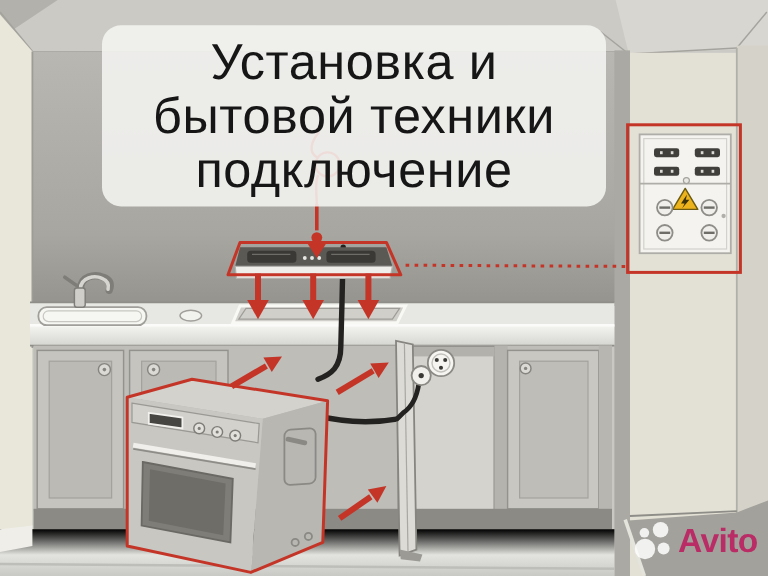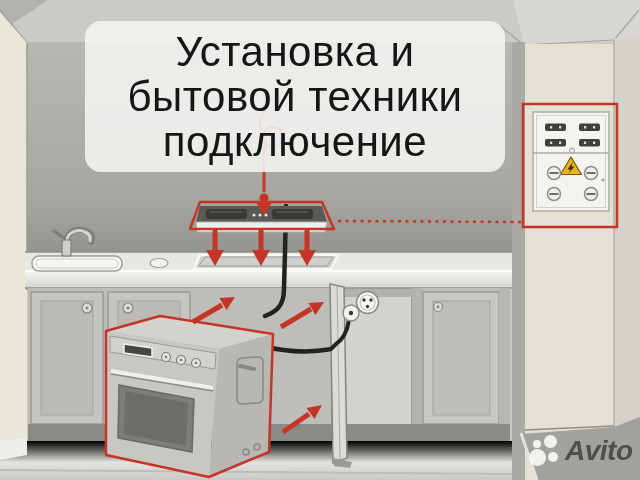--- a/index.html
+++ b/index.html
@@ -18,21 +18,21 @@
   .avito{
     position:absolute;left:529px;top:433px;height:36px;
     display:flex;align-items:center;opacity:.85;
   }
   .avito-dots{position:relative;width:32px;height:34px;margin-right:4px;flex:none;}
   .avito-dots i{position:absolute;border-radius:50%;background:#fff;display:block;}
   .avito-dots .d1{width:8px;height:8px;left:4px;top:6px;}
   .avito-dots .d2{width:13px;height:13px;left:15px;top:1px;}
   .avito-dots .d3{width:17px;height:17px;left:0px;top:15px;}
   .avito-dots .d4{width:10px;height:10px;left:19px;top:18px;}
-  .avito-word{color:#404040;font-size:28px;font-weight:700;letter-spacing:-.5px;font-style:italic;}
+  .avito-word{color:#be185d;font-size:28px;font-weight:700;letter-spacing:-.5px;}
 </style>
 </head>
 <body>
 
 <div class="stage">
 
 <svg width="640" height="480" viewBox="0 0 640 480">
 
   <g>
     <rect x="0" y="0" width="640" height="46" fill="#cbcac5"></rect>

